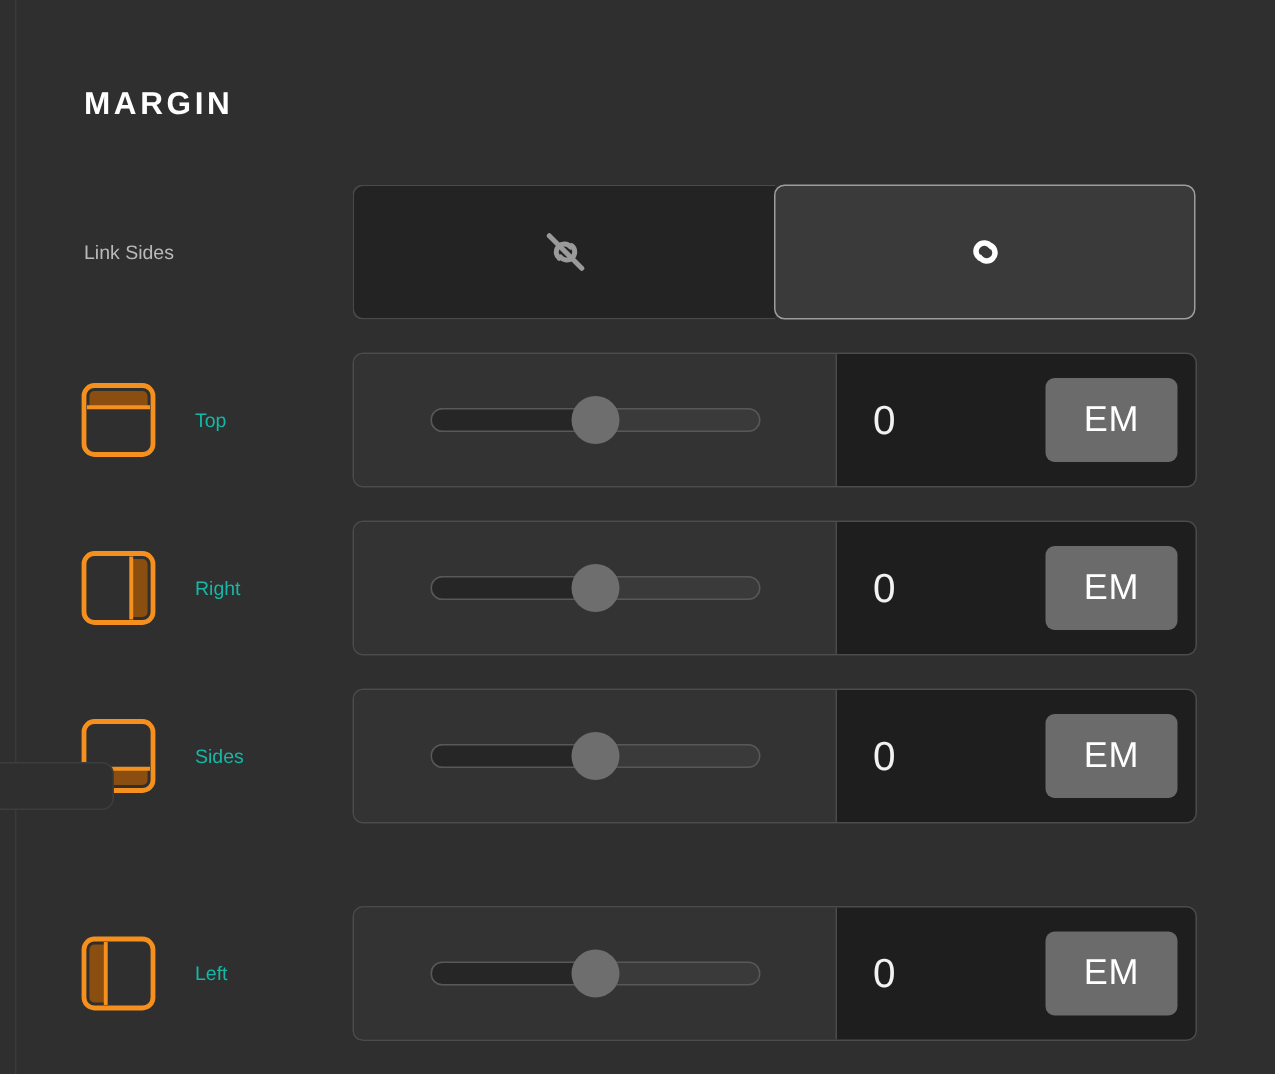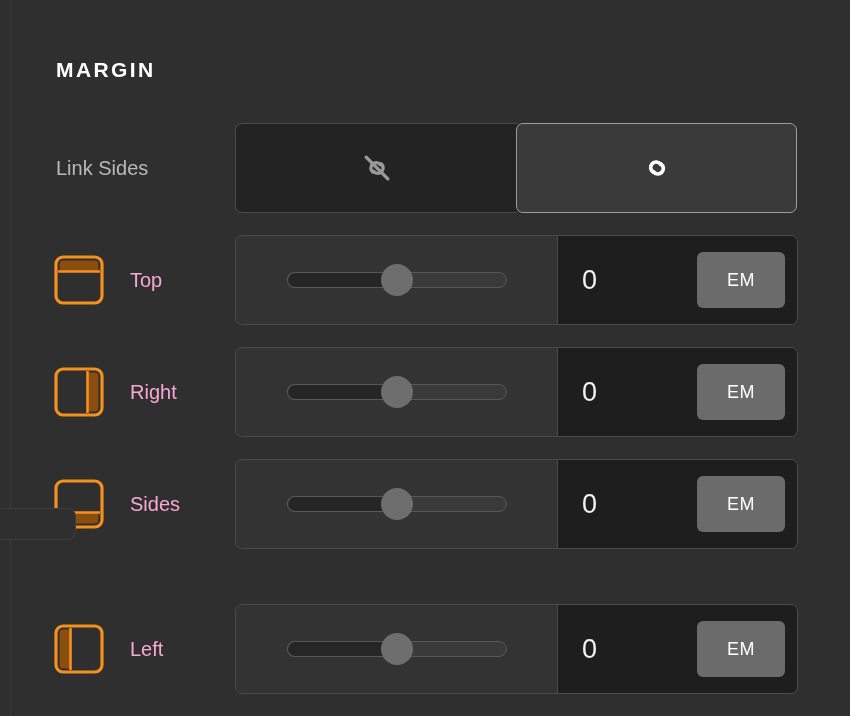--- a/index.html
+++ b/index.html
@@ -52,27 +52,27 @@
     position: absolute;
     left: 0;
     width: 850px;
     height: 90px;
   }
   .row-label {
     position: absolute;
     left: 52px;
     top: 50%;
     transform: translateY(-50%);
-    font-size: 20px;
+    font-size: 13px;
     color: #b9b9b9;
     white-space: nowrap;
   }
   .row-label.side {
     left: 126px;
-    color: #f9a8d4;
+    color: #14b8a6;
   }
 
   
   .segmented {
     position: absolute;
     left: 231px;
     top: 0;
     width: 563px;
     height: 90px;
     box-sizing: border-box;
@@ -193,21 +193,21 @@
   .unit-button {
     position: absolute;
     right: 12px;
     top: 50%;
     transform: translateY(-50%);
     width: 88px;
     height: 56px;
     border-radius: 6px;
     background: #6b6b6b;
     color: #ffffff;
-    font-size: 18px;
+    font-size: 24px;
     display: flex;
     align-items: center;
     justify-content: center;
     letter-spacing: 0.5px;
   }
 
   
   .bottom-peek {
     position: absolute;
     left: -10px;

